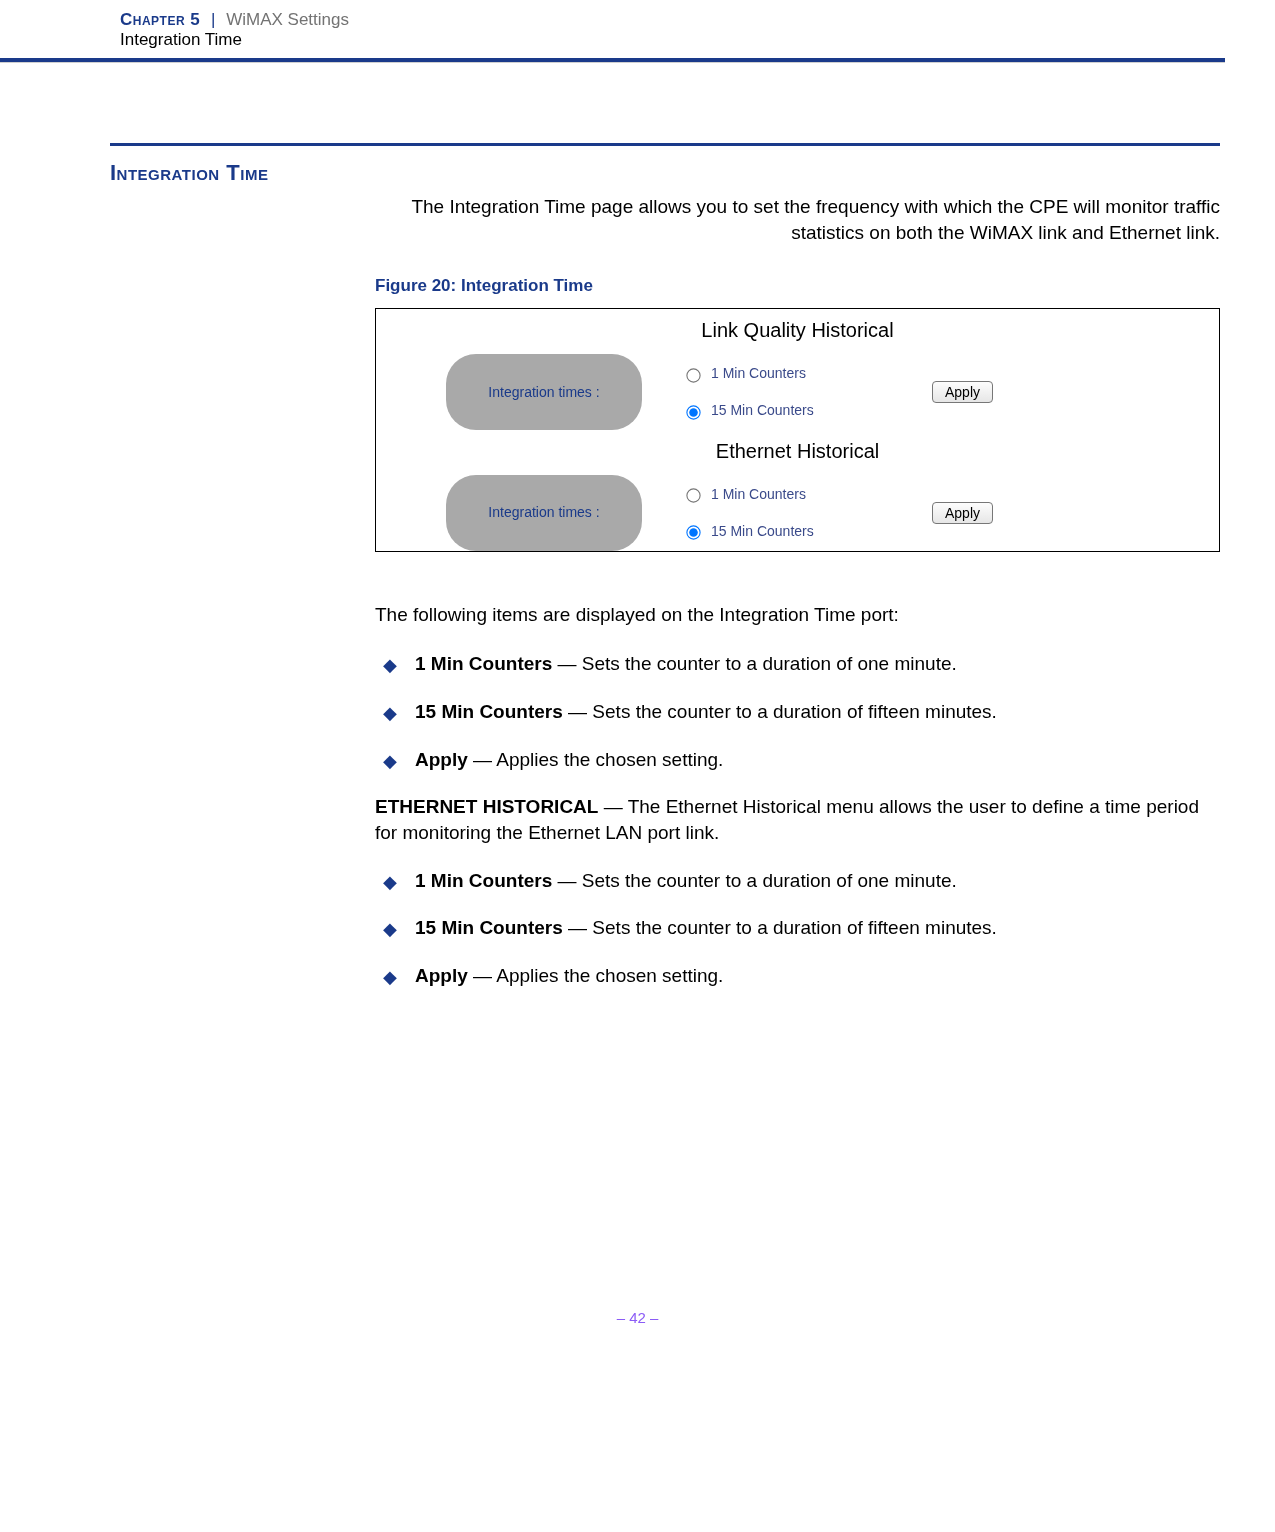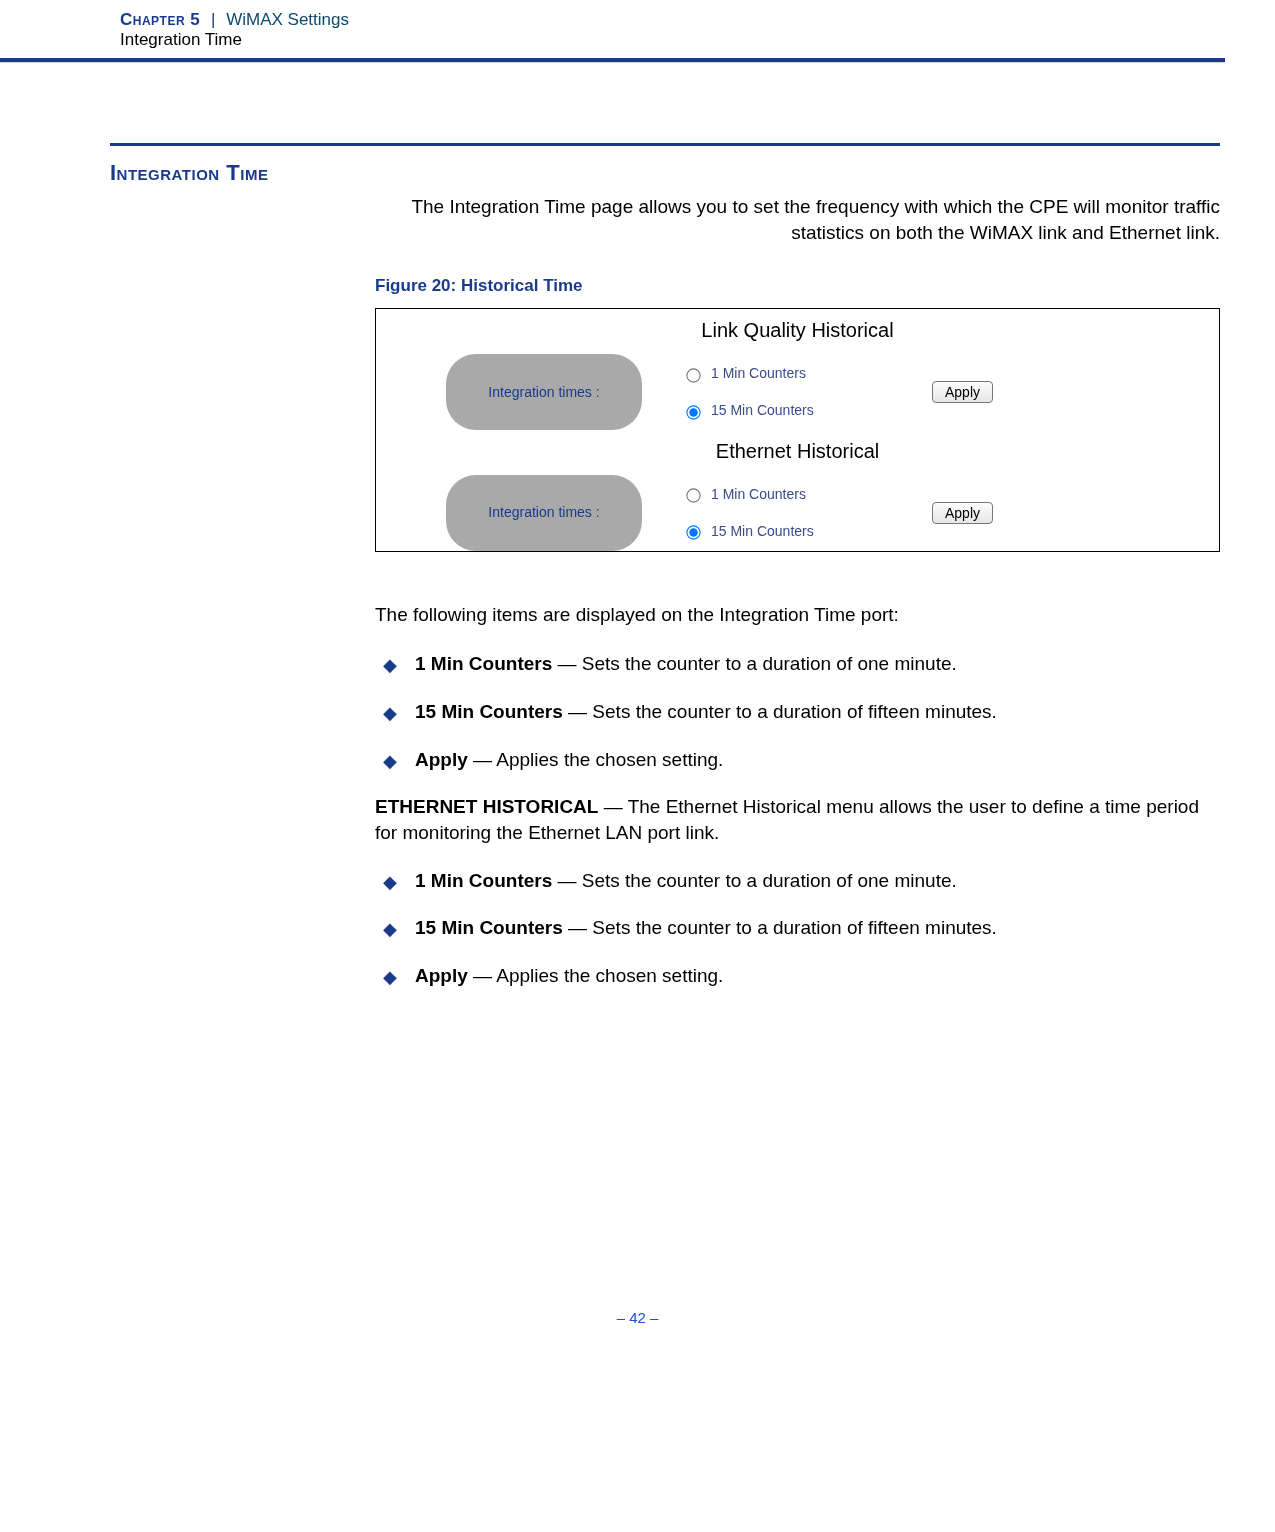--- a/index.html
+++ b/index.html
@@ -16,21 +16,21 @@
   .header-wrap {
     padding: 10px 0 0 0;
   }
   .header-line1 {
     padding: 0 0 0 120px;
     font-size: 17px;
     color: #1a3a8a;
   }
   .chapter-label { font-weight: bold; font-variant: small-caps; letter-spacing: .5px; }
   .chapter-sep { color: #1a3a8a; padding: 0 6px; }
-  .chapter-title { color: #0c4a6e; }
+  .chapter-title { color: #737373; }
   .header-line2 {
     padding: 0 0 8px 120px;
     font-size: 17px;
     color: #000;
   }
   .header-rule-thick { height: 4px; background: #1a3a8a; margin-right: 50px; }
   .header-rule-thin  { height: 1px; background: #d0d0d0; margin-right: 50px; }
 
   .content {
     margin: 80px 55px 0 110px;
@@ -138,21 +138,21 @@
     position: absolute;
     left: 0;
     top: 2px;
     color: #1a3a8a;
     font-size: 18px;
   }
 
   .footer {
     text-align: center;
     font-size: 15px;
-    color: #1d4ed8;
+    color: #8b5cf6;
     margin-top: 320px;
   }
 </style>
 </head>
 <body>
 
 <div class="page">
   <div class="header-wrap">
     <div class="header-line1">
       <span class="chapter-label">Chapter 5</span>
@@ -164,21 +164,21 @@
     <div class="header-rule-thin"></div>
   </div>
 
   <div class="content">
     <div class="section-rule"></div>
     <div class="section-heading">Integration Time</div>
 
     <div class="body-col">
       <p class="intro-p">The Integration Time page allows you to set the frequency with which the CPE will monitor traffic statistics on both the WiMAX link and Ethernet link.</p>
 
-      <div class="fig-caption">Figure 20:  Historical Time</div>
+      <div class="fig-caption">Figure 20:  Integration Time</div>
 
       <div class="figure">
 
         <div class="fig-title">Link Quality Historical</div>
         <div class="fig-row">
           <div class="fig-left">Integration times :</div>
           <div class="fig-mid">
             <label class="opt">
               <input type="radio" name="lq" style="">
               <span>1 Min Counters</span>

